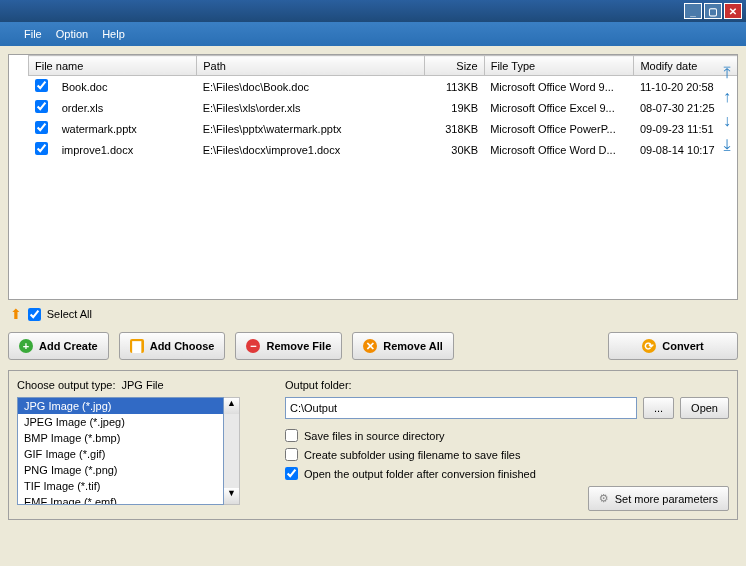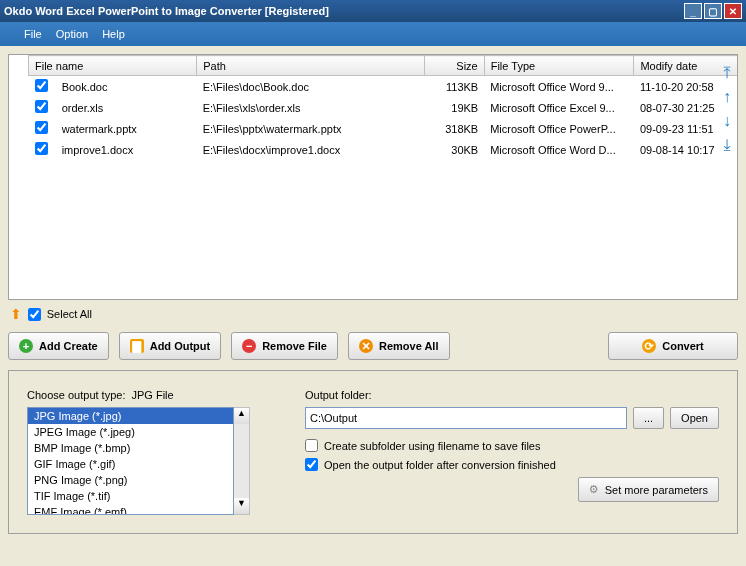--- a/index.html
+++ b/index.html
@@ -35,21 +35,21 @@
 .selectall-row { display: flex; align-items: center; gap: 6px; padding: 6px 2px; }
 .selectall-row .ic-up { color: #f28c00; font-size: 14px; }
 
 .btn-row { display: flex; gap: 10px; align-items: center; margin: 4px 0 10px; }
 .btn { background: linear-gradient(#fdfdfd, #e0e0e0); border: 1px solid #a0a0a0; border-radius: 3px; padding: 5px 10px; display: flex; align-items: center; gap: 6px; cursor: pointer; min-width: 94px; height: 28px; justify-content: center; font-weight: bold; }
 .btn.convert { min-width: 130px; margin-left: auto; }
 .ic { width: 14px; height: 14px; border-radius: 50%; display: inline-flex; align-items: center; justify-content: center; color: #fff; font-size: 11px; font-weight: bold; }
 .ic-add { background: #3aaa3a; } .ic-folder { background: #f2a000; border-radius: 2px; } .ic-remove { background: #e03a3a; } .ic-remove2 { background: #f28c00; }
 .ic-convert { background: #f2a000; }
 
-.bottom { border: 1px solid #a0a0a0; padding: 18px; display: flex; gap: 28px; }
+.bottom { border: 1px solid #a0a0a0; padding: 8px; display: flex; gap: 18px; }
 .col-left { width: 250px; }
 .col-right { flex: 1; }
 
 .listbox-wrap { display: flex; }
 .listbox { border: 1px solid #7a9ac4; background: #fff; height: 108px; width: 207px; overflow-y: hidden; }
 .listbox .item { padding: 2px 6px; cursor: pointer; }
 .listbox .item.sel { background: #316ac5; color: #fff; }
 .scroll { width: 16px; background: #e8e8e8; border: 1px solid #c0c0c0; border-left: none; display: flex; flex-direction: column; }
 .scroll .sbtn { height: 16px; background: linear-gradient(#fff,#ddd); text-align: center; font-size: 9px; cursor: pointer; }
 .scroll .track { flex: 1; }
@@ -65,21 +65,20 @@
 .morebtn-row { display: flex; justify-content: flex-end; margin-top: 4px; }
 .morebtn { background: linear-gradient(#fdfdfd,#e0e0e0); border: 1px solid #a0a0a0; border-radius: 2px; padding: 5px 10px; cursor: pointer; display: flex; align-items: center; gap: 6px; }
 .ic-gear { color: #888; }
 
 input[type=checkbox] { width: 13px; height: 13px; }
 </style>
 </head>
 <body>
 
 <div class="titlebar">
-  <span>Okdo Word Excel PowerPoint to Image Converter [Registered]</span>
   <div class="controls">
     <div class="ctrl min">_</div>
     <div class="ctrl max">▢</div>
     <div class="ctrl close">✕</div>
   </div>
 </div>
 
 <div class="menubar">
   <span>File</span>
   <span>Option</span>
@@ -158,21 +157,21 @@
     <span>Select All</span>
   </div>
 
   <div class="btn-row">
     <div class="btn">
         <span class="ic ic-add">+</span>
         <span>Add Create</span>
       </div>
     <div class="btn">
         <span class="ic ic-folder">▇</span>
-        <span>Add Output</span>
+        <span>Add Choose</span>
       </div>
     <div class="btn">
         <span class="ic ic-remove">−</span>
         <span>Remove File</span>
       </div>
     <div class="btn">
         <span class="ic ic-remove2">✕</span>
         <span>Remove All</span>
       </div>
     <div class="btn convert">
@@ -209,20 +208,24 @@
       <div class="label">
           <span>Output folder:</span>
         </div>
       <div class="out-row">
         <input type="text" value="C:\Output" style="">
         <button class="smallbtn">...</button>
         <button class="smallbtn">Open</button>
       </div>
       <div class="chk-row">
           <input type="checkbox" style="">
+          <span>Save files in source directory</span>
+        </div>
+      <div class="chk-row">
+          <input type="checkbox" style="">
           <span>Create subfolder using filename to save files</span>
         </div>
       <div class="chk-row">
           <input type="checkbox" checked="" style="">
           <span>Open the output folder after conversion finished</span>
         </div>
       <div class="morebtn-row">
         <div class="morebtn">
             <span class="ic-gear">⚙</span>
             <span>Set more parameters</span>

